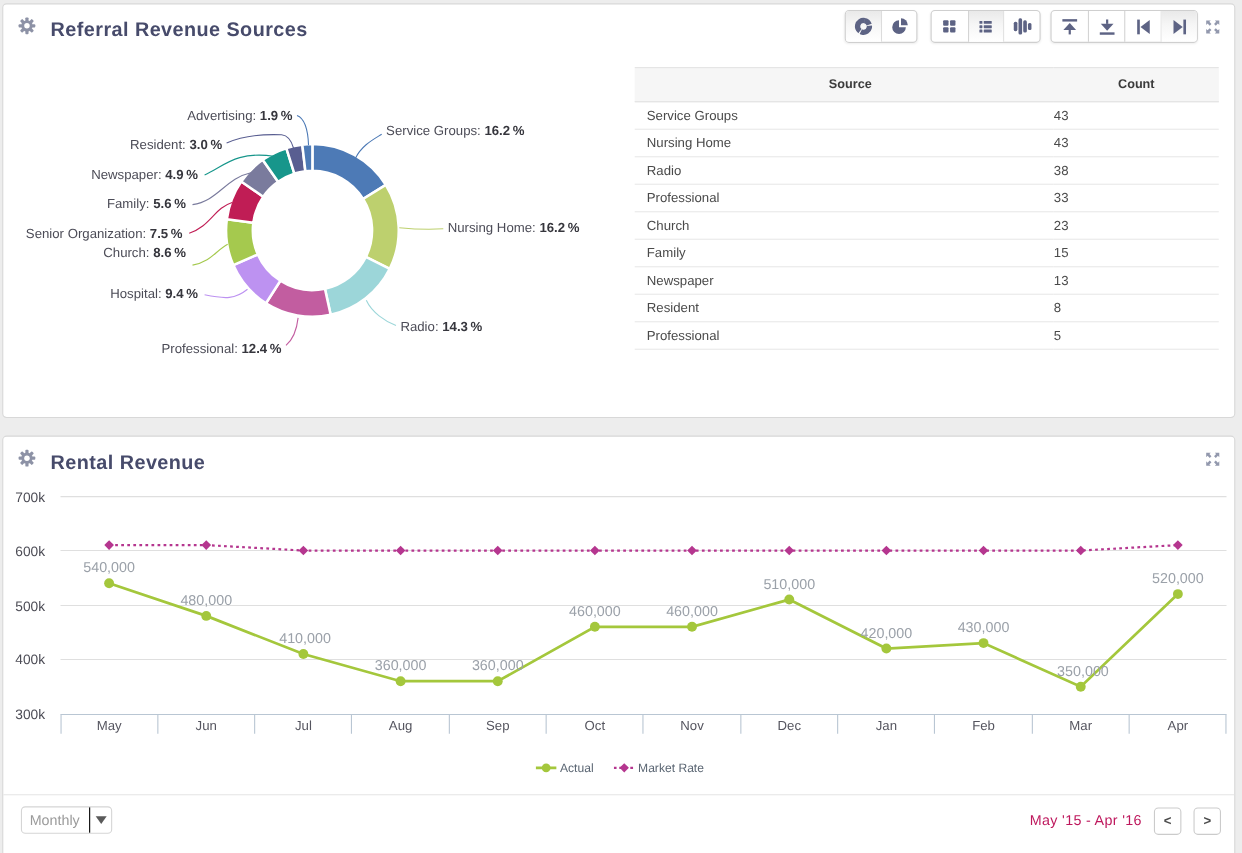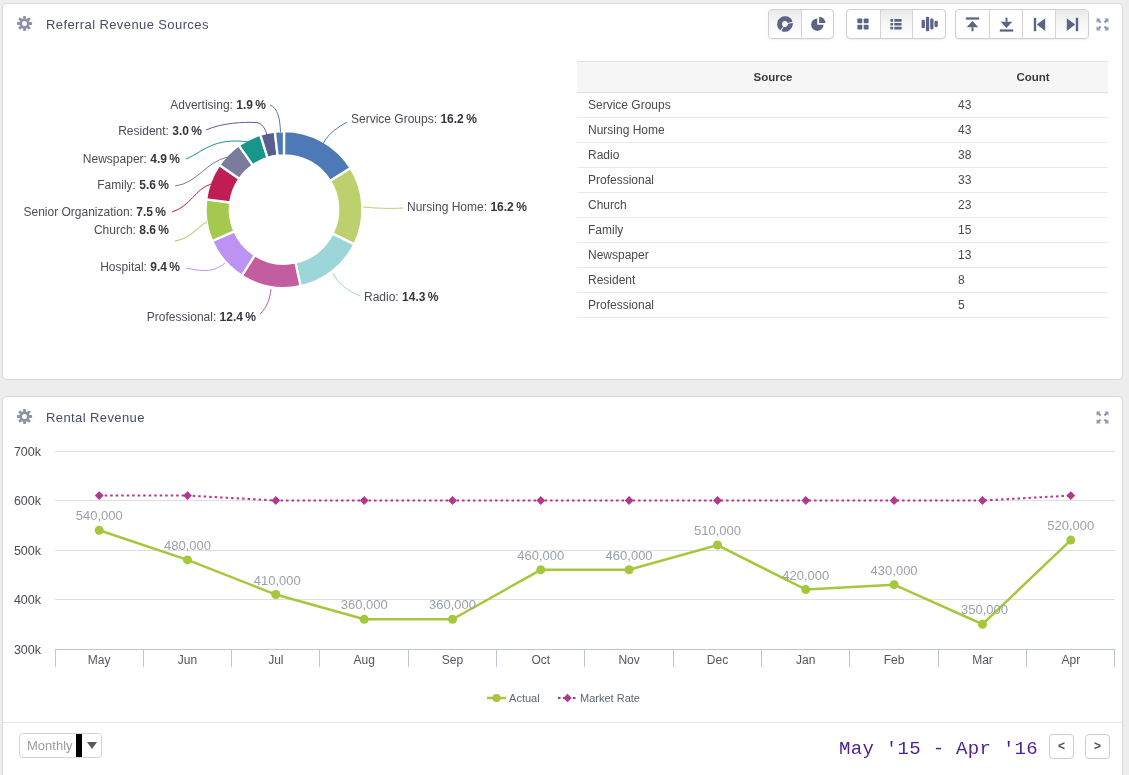--- a/index.html
+++ b/index.html
@@ -1,43 +1,43 @@
 <!DOCTYPE html>
 <html><head><meta charset="utf-8">
 <style>
 * { margin:0; padding:0; box-sizing:border-box; }
 html,body { width:1129px; height:775px; background:#ededed; font-family:"Liberation Sans",sans-serif; overflow:hidden; }
 .panel { position:absolute; background:#fff; border:1px solid #d8d8d8; border-radius:4px; }
 #p1 { left:2px; top:3px; width:1121px; height:377px; }
 #p2 { left:2px; top:396px; width:1121px; height:429px; }
 .gear { position:absolute; left:13px; top:11px; }
-.title { position:absolute; left:43px; top:13px; font-size:13px; font-weight:normal; color:#474b6b; letter-spacing:0.4px; }
+.title { position:absolute; left:43px; top:13px; font-size:18px; font-weight:bold; color:#474b6b; letter-spacing:0.4px; }
 .expand { position:absolute; right:11px; top:12px; }
 .btng { position:absolute; top:5px; height:30px; display:flex; border:1px solid #cfcfcf; border-radius:4px; background:#fff; box-shadow:0 1px 2px rgba(0,0,0,0.07); }
 .btn { width:32px; height:28px; display:flex; align-items:center; justify-content:center; border-left:1px solid #d4d4d4; }
 .btn:first-child { border-left:none; border-radius:3px 0 0 3px; }
 .btn:last-child { border-radius:0 3px 3px 0; }
 .btn.on { background:linear-gradient(180deg,#e9e9e9 0%,#f6f6f6 45%,#fff 100%); }
 .dlab { position:absolute; font-size:12px; color:#4c4c57; white-space:nowrap; }
 .dlab b { color:#36363d; }
 #tbl { position:absolute; left:574px; top:57px; width:531px; border-collapse:collapse; table-layout:fixed; font-size:12px; color:#4a4a4a; }
 #tbl th { background:#f6f6f6; border-top:1px solid #e3e3e3; border-bottom:1px solid #e0e0e0; height:31px; text-align:center; font-size:11.5px; color:#3b3b3b; padding-left:11px; }
 #tbl td { height:25px; border-bottom:1px solid #e9e9e9; padding-left:11px; }
 #tbl .c2 { padding-left:0; }
 .ylab { font-size:12.5px; fill:#4c4c55; }
 .mlab { font-size:12px; fill:#55555f; }
 .dtl { font-size:13px; fill:#9ba1a9; }
 .legend { position:absolute; left:0; top:295px; width:1121px; text-align:center; font-size:11px; color:#5b6673; }
 .legend span { vertical-align:2px;text-align:right; }
 .fsep { position:absolute; left:0; top:325px; width:1119px; height:1px; background:#e7e7e7; }
 .drop { position:absolute; left:16px; top:336px; width:83px; height:25px; border:1px solid #d5d5d5; border-radius:4px; display:flex; }
-.drop .txt { width:62px; font-size:13px; color:#9b9b9b; line-height:23px; padding-left:7px; border-right:6px solid #000000; }
+.drop .txt { width:62px; font-size:13px; color:#9b9b9b; line-height:23px; padding-left:7px; border-right:1px solid #000000; }
 .drop .arr { flex:1; display:flex; align-items:center; justify-content:center; }
 .tri { width:0; height:0; border-left:5.5px solid transparent; border-right:5.5px solid transparent; border-top:7px solid #5a5a5a; }
-.dtext { position:absolute; right:84px; top:341px; font-size:19px; letter-spacing:0.3px; color:#4c1d95;font-family:Liberation Mono, monospace; }
+.dtext { position:absolute; right:84px; top:341px; font-size:13px; letter-spacing:0.3px; color:#be185d; }
 .nav { position:absolute; top:337px; width:25px; height:25px; border:1px solid #cbcbcb; border-radius:4px; text-align:center; line-height:23px; font-size:12px; font-weight:bold; color:#4d4d4d; background:#fff; }
 </style></head>
 <body>
 <div class="panel" id="p1">
   <div class="gear"><svg width="17" height="17" viewBox="0 0 17 17">
         <g fill="#8d92a6">
 <g transform="translate(8.5,8.5)">
             <rect x="-1.45" y="-7.6" width="2.9" height="3.2" rx="0.8" transform="rotate(0)"></rect>
             <rect x="-1.45" y="-7.6" width="2.9" height="3.2" rx="0.8" transform="rotate(45)"></rect>
             <rect x="-1.45" y="-7.6" width="2.9" height="3.2" rx="0.8" transform="rotate(90)"></rect>

